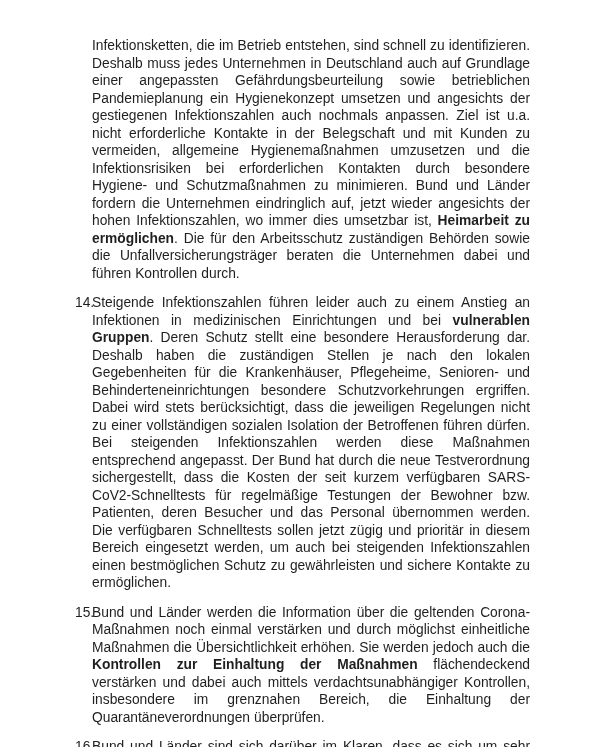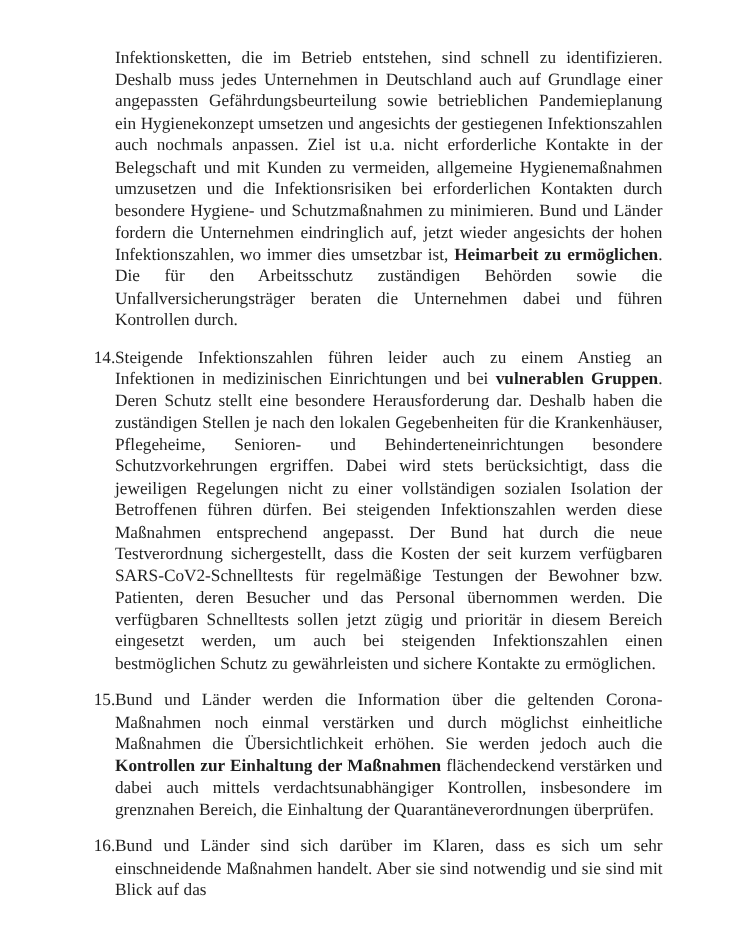--- a/index.html
+++ b/index.html
@@ -6,21 +6,21 @@
     margin: 0;
     padding: 0;
     background: #ffffff;
   }
   .page {
     position: relative;
     width: 600px;
     height: 747px;
     background: #ffffff;
     overflow: hidden;
-    font-family: Liberation Serif, serif;
+    font-family: Liberation Sans, sans-serif;
   }
   .doc {
     position: absolute;
     top: 37px;
     left: 75px;
     width: 455px;
   }
   .para {
     position: relative;
     padding-left: 17px;

